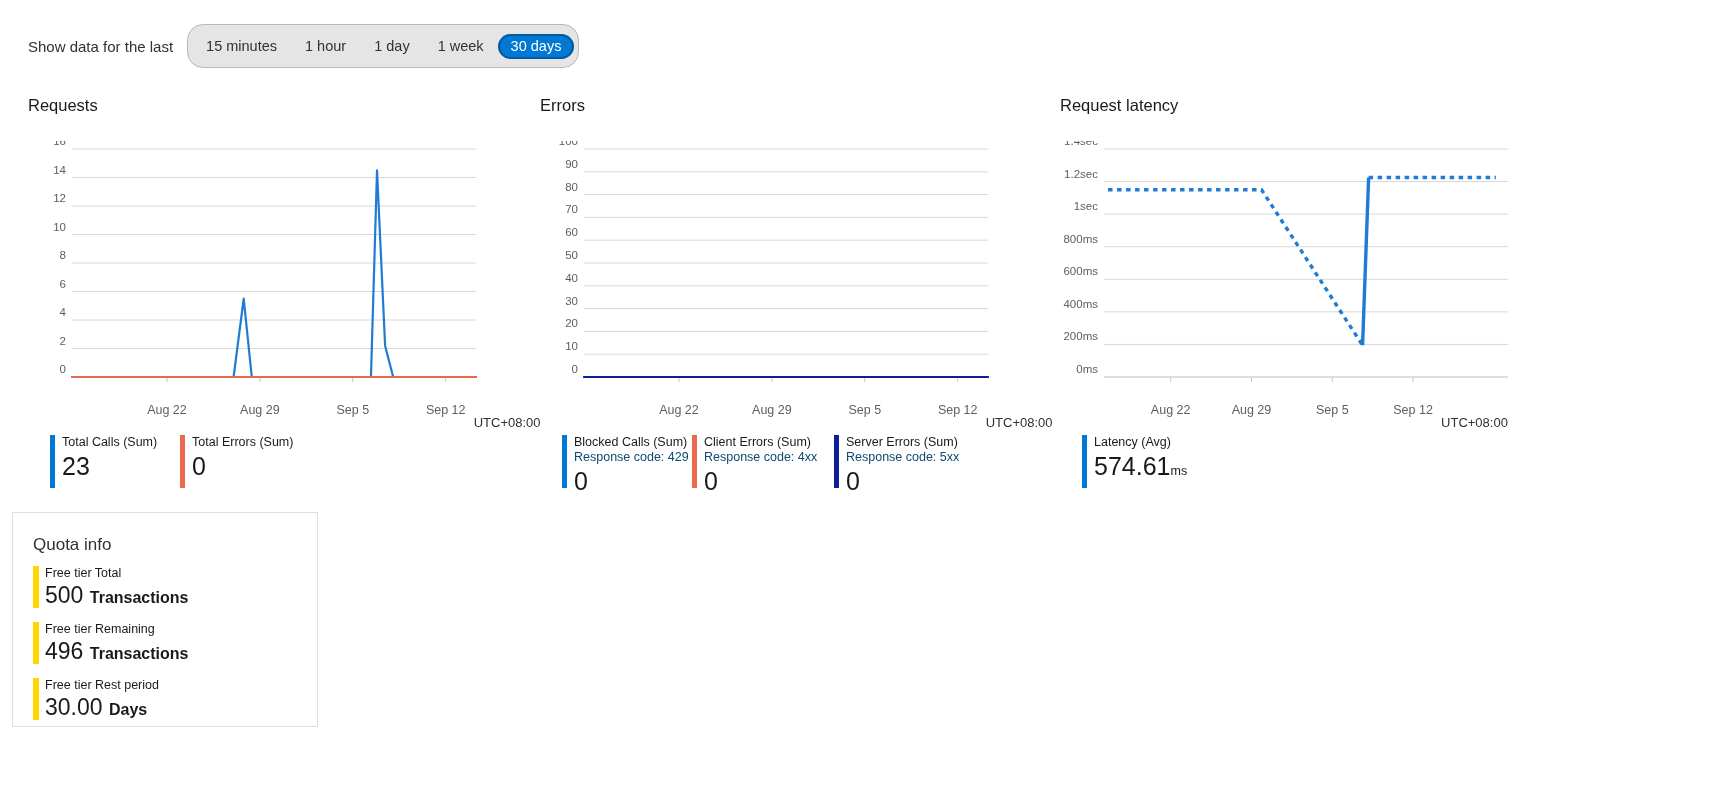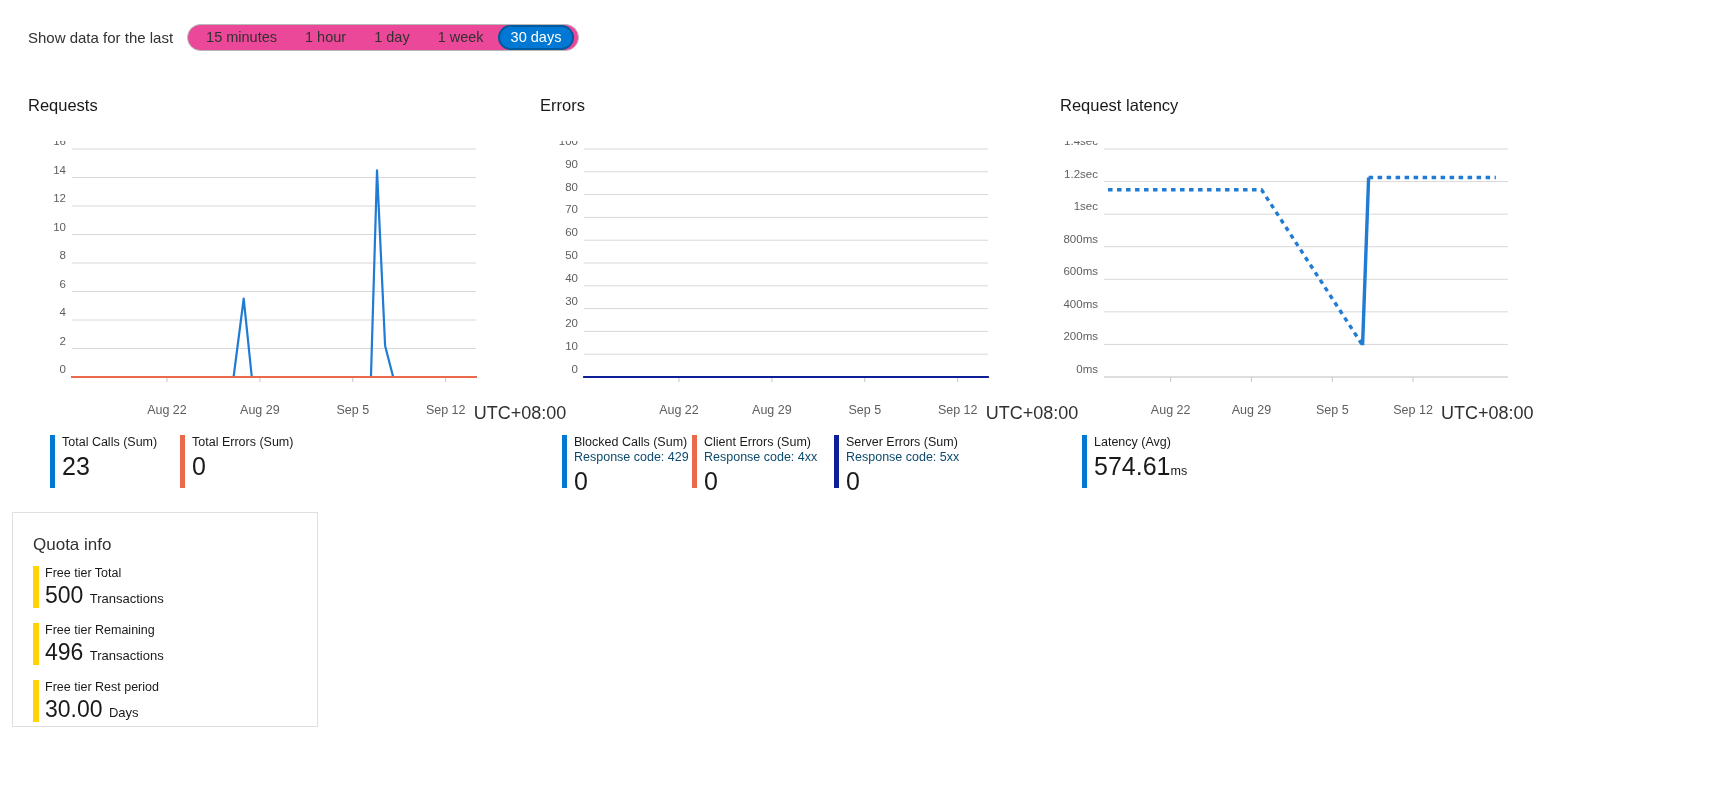--- a/index.html
+++ b/index.html
@@ -29,24 +29,24 @@
     font-size: 15px;
     color: #323130;
     white-space: nowrap;
     text-align: right;
   }
   .pillgroup {
     display: flex;
     align-items: center;
     border: 1px solid #b9b9b9;
     border-radius: 16px;
-    height: 27px;
+    height: 44px;
     padding: 0 4px;
     box-sizing: border-box;
-    background: #ec4899;
+    background: #e5e5e5;
   }
   .pill {
     font-size: 14.5px;
     color: #323130;
     padding: 0 14px;
     line-height: 25px;
     border-radius: 14px;
     white-space: nowrap;
     cursor: pointer;
     user-select: none;
@@ -84,24 +84,24 @@
   .xtick {
     position: absolute;
     font-size: 12.5px;
     color: #605e5c;
     transform: translateX(-50%);
     white-space: nowrap;
     top: 0;
   }
   .tzlabel {
     position: absolute;
-    font-size: 18px;
+    font-size: 13px;
     color: #323130;
     white-space: nowrap;
-    top: 0;
+    top: 12px;
     text-align: right;
   }
 
   
   .legend {
     position: relative;
     margin-top: 14px;
     height: 62px;
   }
   .legend-item {
@@ -177,22 +177,22 @@
     line-height: 17px;
     white-space: nowrap;
   }
   .quota-value {
     font-size: 23px;
     color: #1b1a19;
     line-height: 27px;
     white-space: nowrap;
   }
   .quota-unit {
-    font-size: 13px;
-    font-weight: normal;
+    font-size: 16px;
+    font-weight: bold;
     color: #1b1a19;
   }
 </style>
 </head>
 <body>
 
 <div class="timebar">
   <div class="timebar-label">Show data for the last</div>
   <div class="pillgroup" id="pill-group">
       <div class="pill">15 minutes</div>

